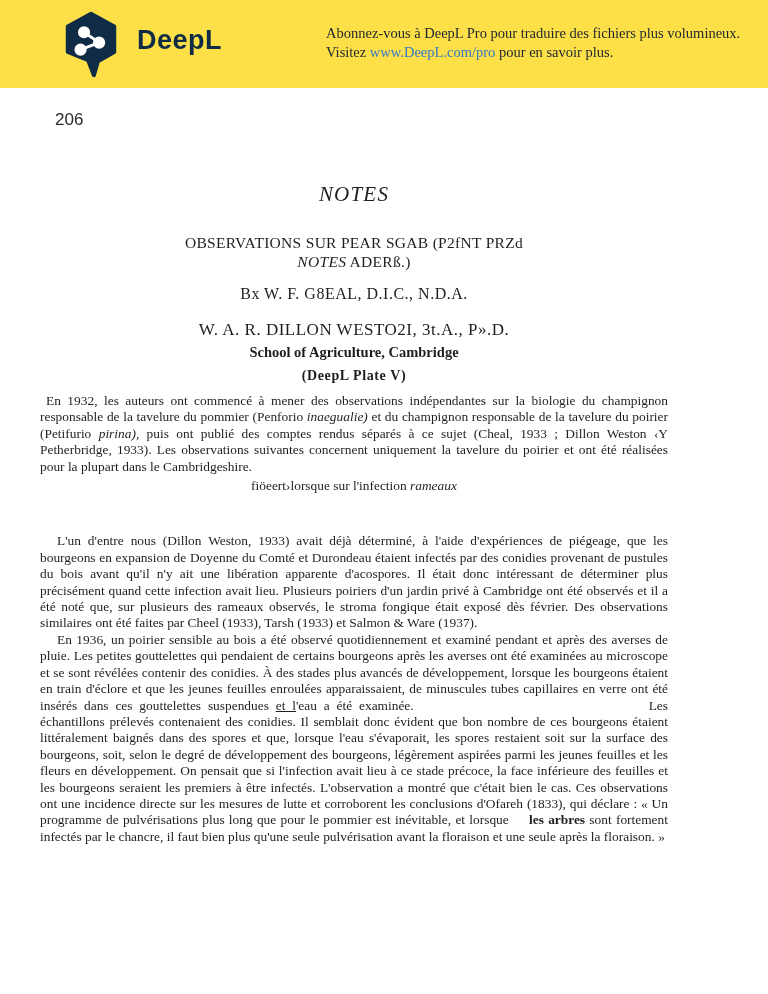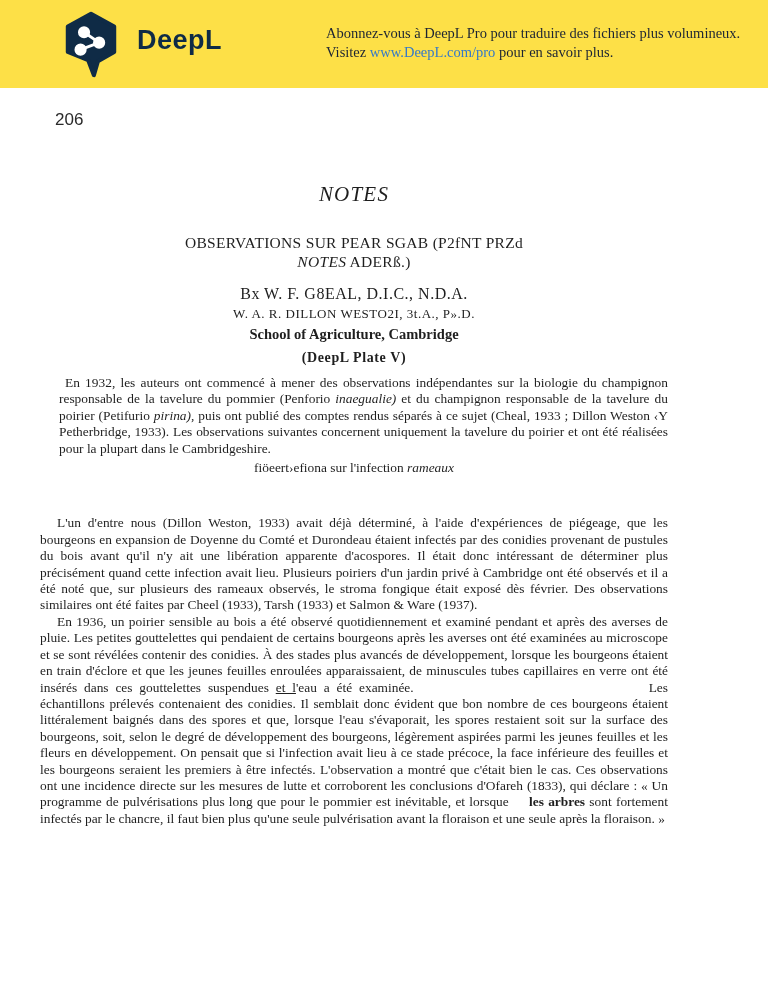--- a/index.html
+++ b/index.html
@@ -35,29 +35,29 @@
   .page { padding: 22px 100px 0 40px; }
   .pagenum {
     font-family: "Liberation Sans", sans-serif;
     font-size: 17px; color: #2a2a2a; margin-left: 15px;
   }
   .center { text-align: center; }
   .notes   { font-size: 21px; font-weight: 400; letter-spacing: 1.2px; margin: 52px 0 0 0; font-style: italic; }
   .title   { font-size: 15.5px; font-weight: 400; letter-spacing: 0.3px; line-height: 19px; margin: 26px 0 0 0; }
   .byline1 { font-size: 16px; letter-spacing: 0.5px; margin-top: 14px; }
   .and     { font-size: 11px; font-weight: 700; letter-spacing: 0.6px; margin-top: 7px; }
-  .byline2 { font-size: 13px; letter-spacing: 0.5px; margin-top: 3px; }
+  .byline2 { font-size: 17px; letter-spacing: 0.5px; margin-top: 17px; }
   .affil   { font-size: 14.5px; font-weight: 700; margin-top: 4px; }
   .plate   { font-size: 14px; font-weight: 700; letter-spacing: 0.6px; margin-top: 7px; }
 
   .body-par {
     font-size: 13.4px; line-height: 16.4px;
     text-align: justify; margin: 0;
   }
-  .p1 { margin-top: 9px;  text-indent: 6px; margin-left: 19px;  }
+  .p1 { margin-top: 9px;  text-indent: 6px;  }
   .p2 { text-indent: 17px; margin-top: 39px; }
   .p3 { text-indent: 17px; }
   .subhead { font-size: 13.4px; line-height: 16.4px; margin: 3px 0 2px 0; }
 
   
   span.i { font-style: italic; }
   span.b { font-weight: 700; margin-left: 16px; }
   span.u { text-decoration: underline; }
   span.gap { display: inline-block; width: 235px; }
 </style>
@@ -97,20 +97,20 @@
 
 
     <div class="byline2 center">W. A. R. DILLON WESTO2I, 3t.A., P».D.</div>
 
     <div class="affil center">School of Agriculture, Cambridge</div>
 
     <div class="plate center">(DeepL Plate V)</div>
 
     <p class="body-par p1"><span>En 1932, les auteurs ont commencé à mener des observations indépendantes sur la biologie du champignon responsable de la tavelure du pommier (Penforio </span><span class="i">inaegualie)</span><span> et du champignon responsable de la tavelure du poirier (Petifurio </span><span class="i">pirina)</span><span>, puis ont publié des comptes rendus séparés à ce sujet (Cheal, 1933 ; Dillon Weston ‹Y Petherbridge, 1933). Les observations suivantes concernent uniquement la tavelure du poirier et ont été réalisées pour la plupart dans le Cambridgeshire.</span></p>
 
-    <div class="subhead center"><span>fiöeert›efiona sur l'infection </span><span class="i">rameaux</span></div>
+    <div class="subhead center"><span>fiöeert›lorsque sur l'infection </span><span class="i">rameaux</span></div>
 
     <p class="body-par p2">L'un d'entre nous (Dillon Weston, 1933) avait déjà déterminé, à l'aide d'expériences de piégeage, que les bourgeons en expansion de Doyenne du Comté et Durondeau étaient infectés par des conidies provenant de pustules du bois avant qu'il n'y ait une libération apparente d'acospores. Il était donc intéressant de déterminer plus précisément quand cette infection avait lieu.  Plusieurs poiriers d'un jardin privé à Cambridge ont été observés et il a été noté que, sur plusieurs des rameaux observés, le stroma fongique était exposé dès février. Des observations similaires ont été faites par Cheel (1933), Tarsh (1933) et Salmon &amp; Ware (1937).</p>
 
     <p class="body-par p3"><span>En 1936, un poirier sensible au bois a été observé quotidiennement et examiné pendant et après des averses de pluie. Les petites gouttelettes qui pendaient de certains bourgeons après les averses ont été examinées au microscope et se sont révélées contenir des conidies. À des stades plus avancés de développement, lorsque les bourgeons étaient en train d'éclore et que les jeunes feuilles enroulées apparaissaient, de minuscules tubes capillaires en verre ont été insérés dans ces gouttelettes suspendues </span><span class="u">et l</span><span>'eau a été examinée.</span><span class="gap"></span><span>Les échantillons prélevés contenaient des conidies. Il semblait donc évident que bon nombre de ces bourgeons étaient littéralement baignés dans des spores et que, lorsque l'eau s'évaporait, les spores restaient soit sur la surface des bourgeons, soit, selon le degré de développement des bourgeons, légèrement aspirées parmi les jeunes feuilles et les fleurs en développement.  On pensait que si l'infection avait lieu à ce stade précoce, la face inférieure des feuilles et les bourgeons seraient les premiers à être infectés. L'observation a montré que c'était bien le cas. Ces observations ont une incidence directe sur les mesures de lutte et corroborent les conclusions d'Ofareh (1833), qui déclare : « Un programme de pulvérisations plus long que pour le pommier est inévitable, et lorsque </span><span class="b">les arbres</span><span> sont fortement infectés par le chancre, il faut bien plus qu'une seule pulvérisation avant la floraison et une seule après la floraison. »</span></p>
 
   </main>
 </div>
 
 </body></html>

